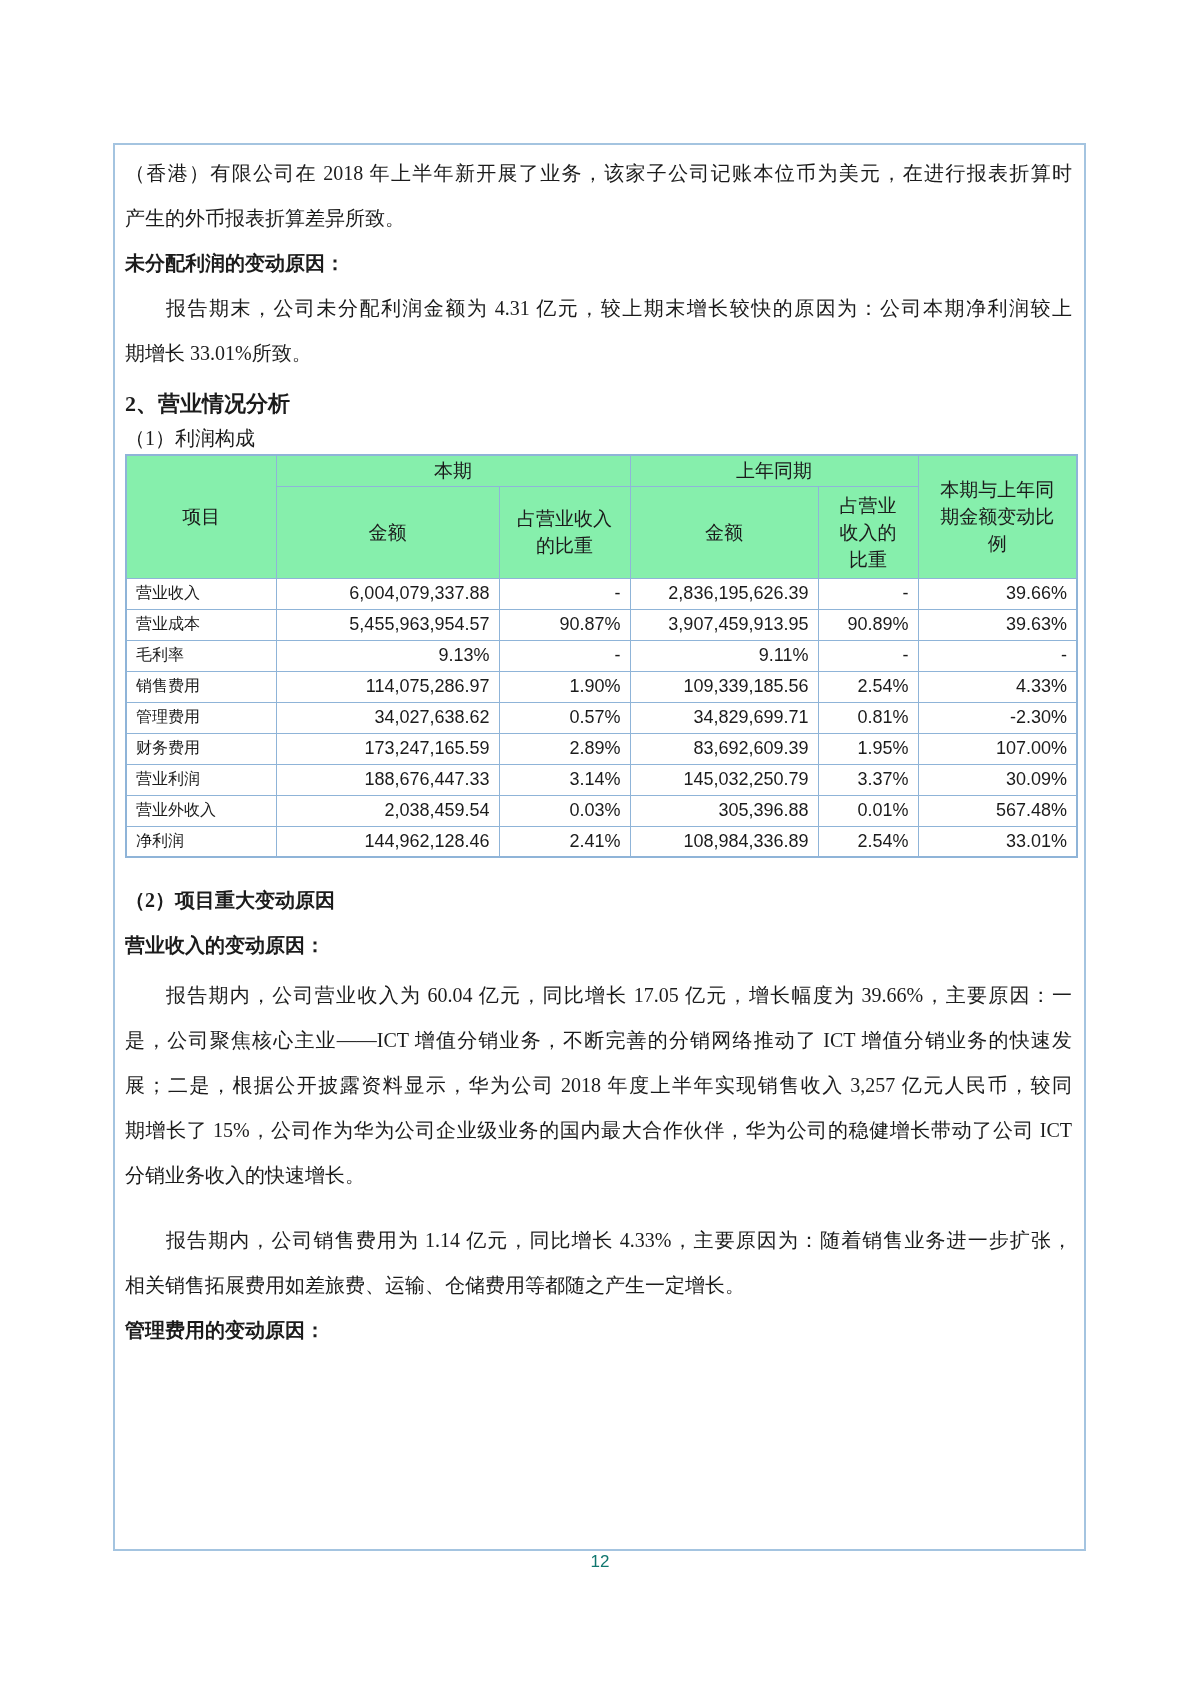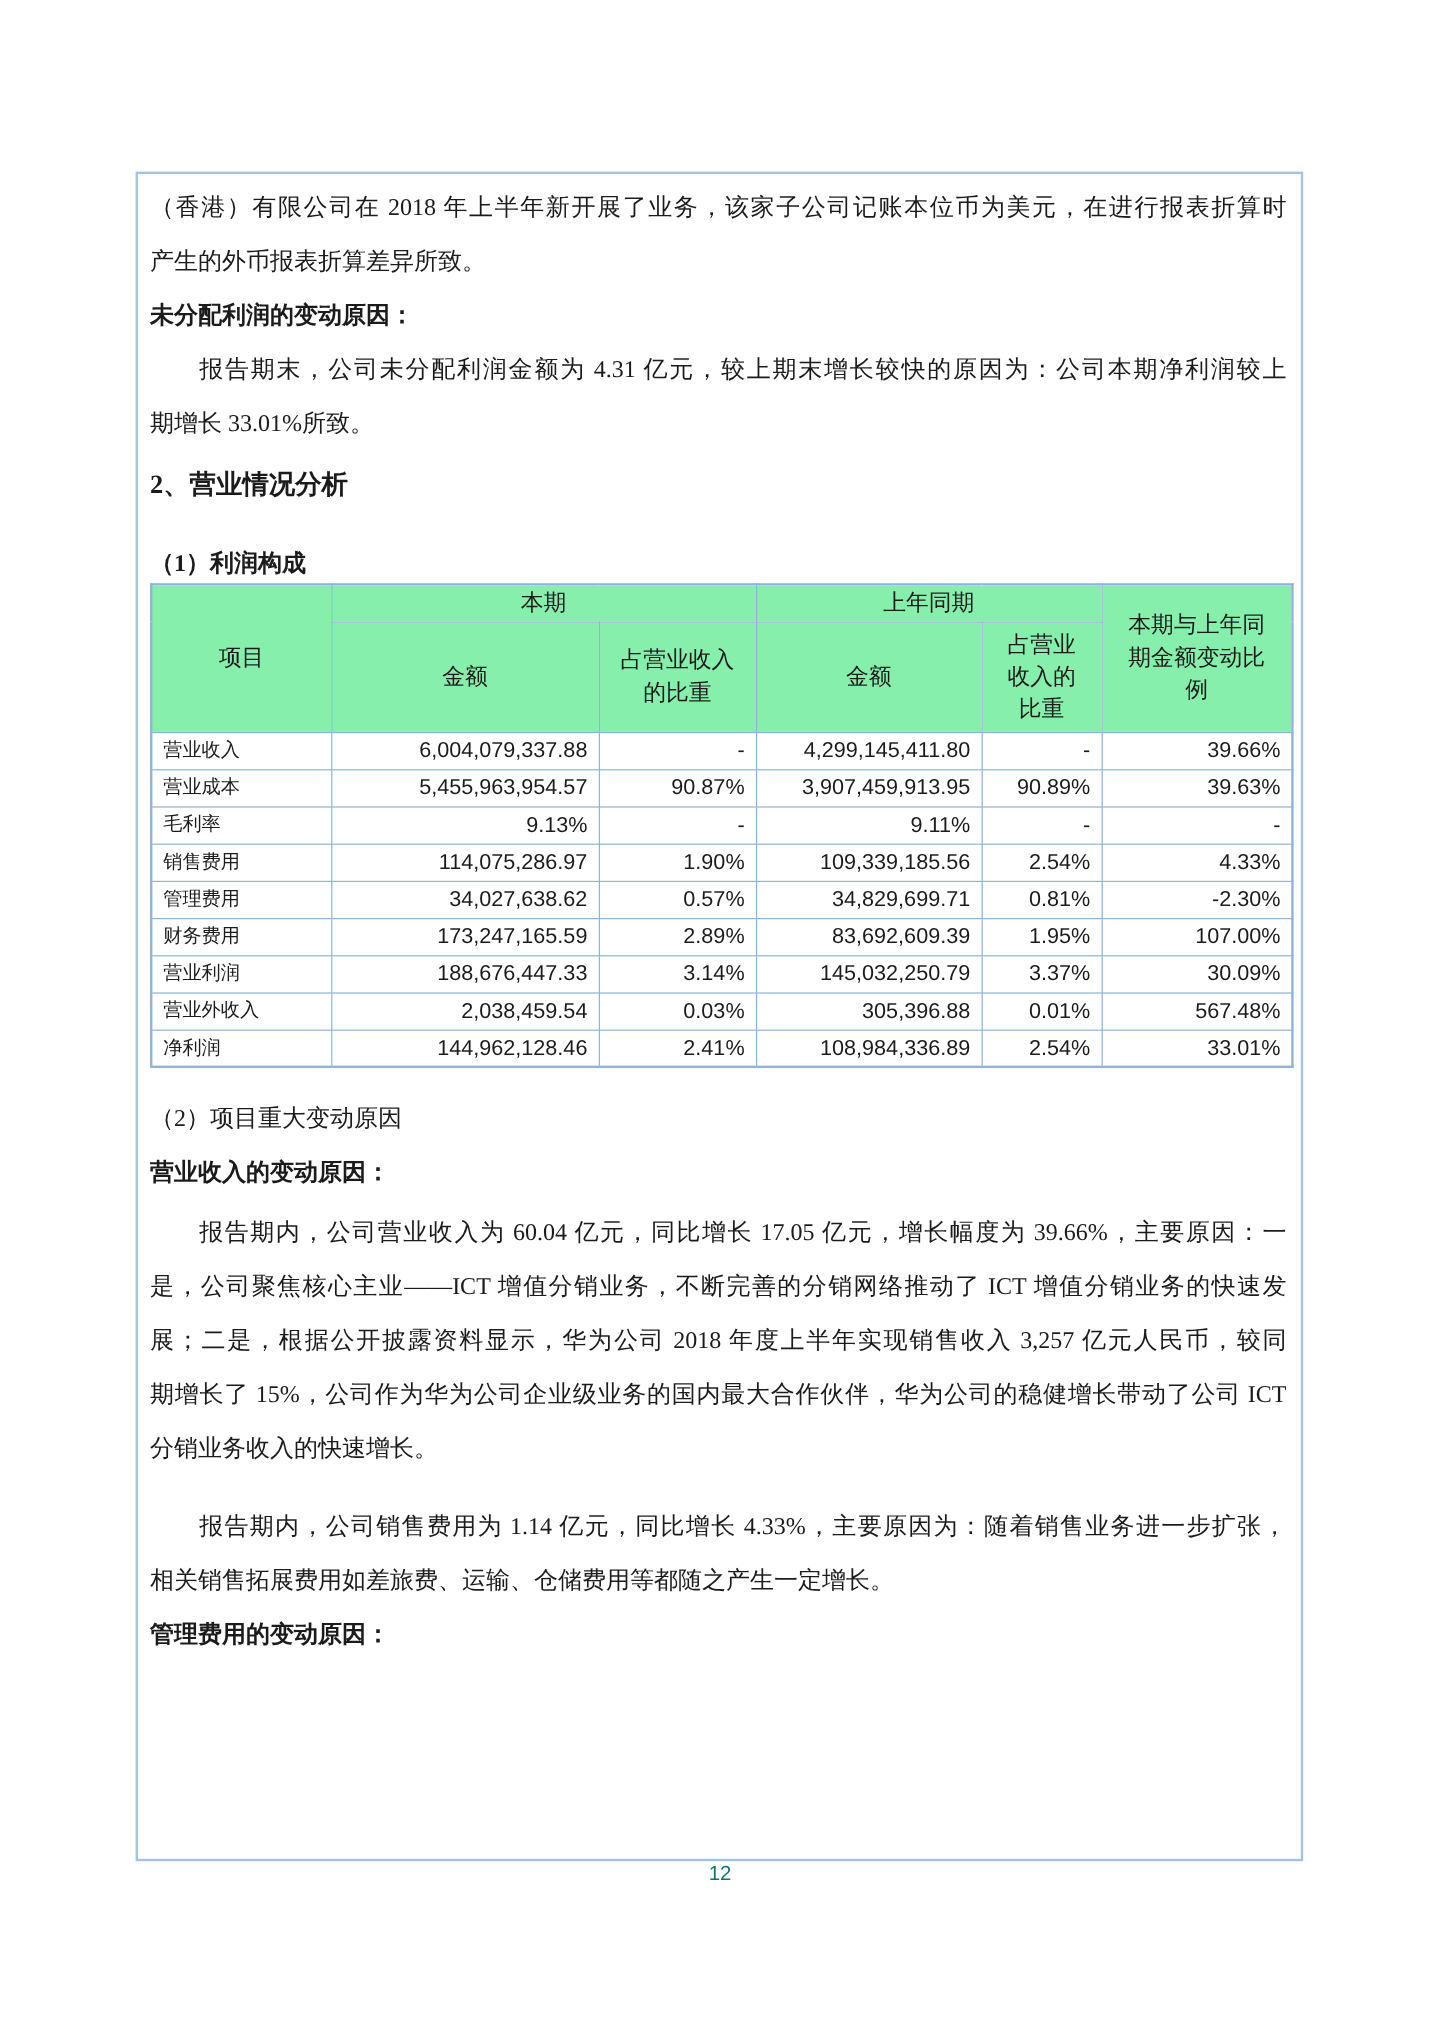--- a/index.html
+++ b/index.html
@@ -10,22 +10,22 @@
   .content-box{
     position:absolute;left:113px;top:143px;width:973px;height:1408px;
     border:2px solid #a4c4e0;box-sizing:border-box;background:#ffffff;
     padding:6px 12px 16px 10px;overflow:hidden;
   }
   .tline{line-height:45px;font-size:20px;}
   .tline.fill{text-align:justify;text-align-last:justify;}
   .para.indent .tline.first{text-indent:2.05em;}
   .bold-heading{font-weight:bold;font-size:20px;line-height:45px;}
   .section-title{font-weight:bold;font-size:22px;line-height:38px;margin-top:9px;}
-  .subsection-title{font-weight:bold;font-size:20px;line-height:30px;margin-top:32px;}
-  .major-heading{font-weight:normal;font-size:20px;line-height:45px;margin-top:20px;}
+  .subsection-title{font-weight:normal;font-size:20px;line-height:30px;}
+  .major-heading{font-weight:bold;font-size:20px;line-height:45px;margin-top:20px;}
   .rev-lines{margin-top:5px;}
   .block-selling{margin-top:20px;}
   table.profit{
     border-collapse:collapse;table-layout:fixed;width:951px;margin-top:1px;
     border:2px solid #8fb4d8;
   }
   table.profit th,table.profit td{
     border:1px solid #8fb4d8;overflow:hidden;
   }
   table.profit thead th{
@@ -90,21 +90,21 @@
         <th>占营业
 收入的
 比重</th>
       </tr>
     </thead>
     <tbody>
         <tr>
           <td class="c-label">营业收入</td>
           <td class="c-num">6,004,079,337.88</td>
           <td class="c-num">-</td>
-          <td class="c-num">4,299,145,411.80</td>
+          <td class="c-num">2,836,195,626.39</td>
           <td class="c-num">-</td>
           <td class="c-num">39.66%</td>
         </tr>
         <tr>
           <td class="c-label">营业成本</td>
           <td class="c-num">5,455,963,954.57</td>
           <td class="c-num">90.87%</td>
           <td class="c-num">3,907,459,913.95</td>
           <td class="c-num">90.89%</td>
           <td class="c-num">39.63%</td>

